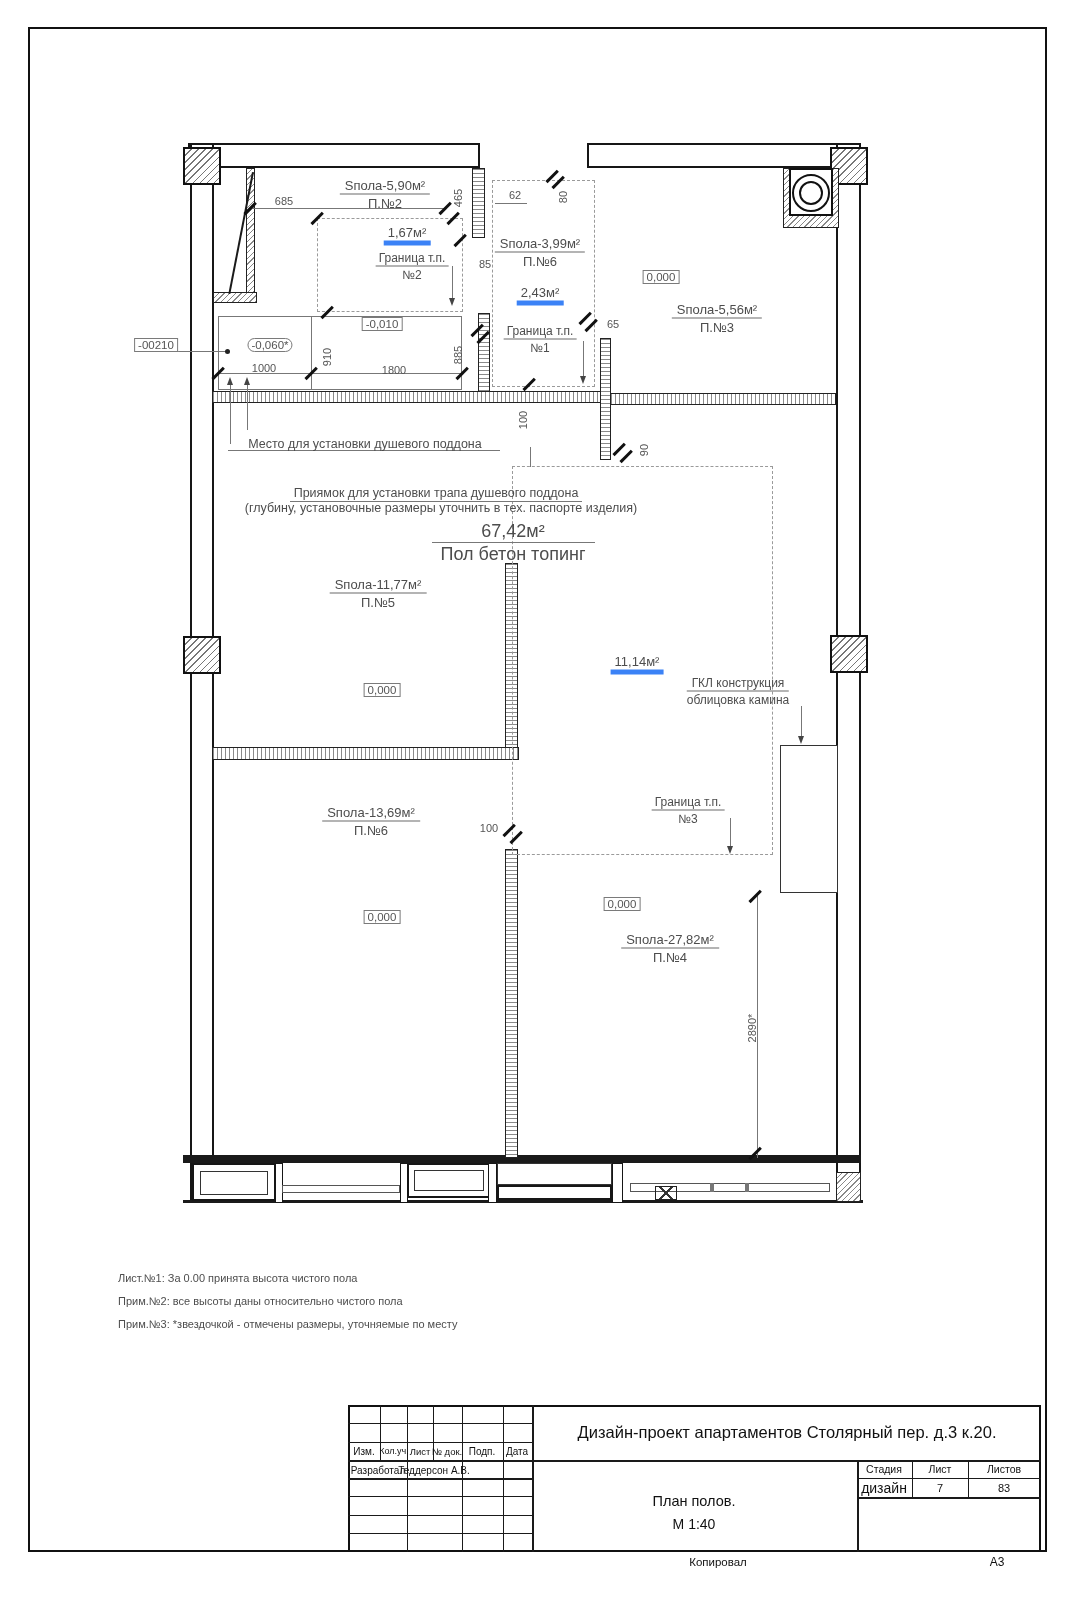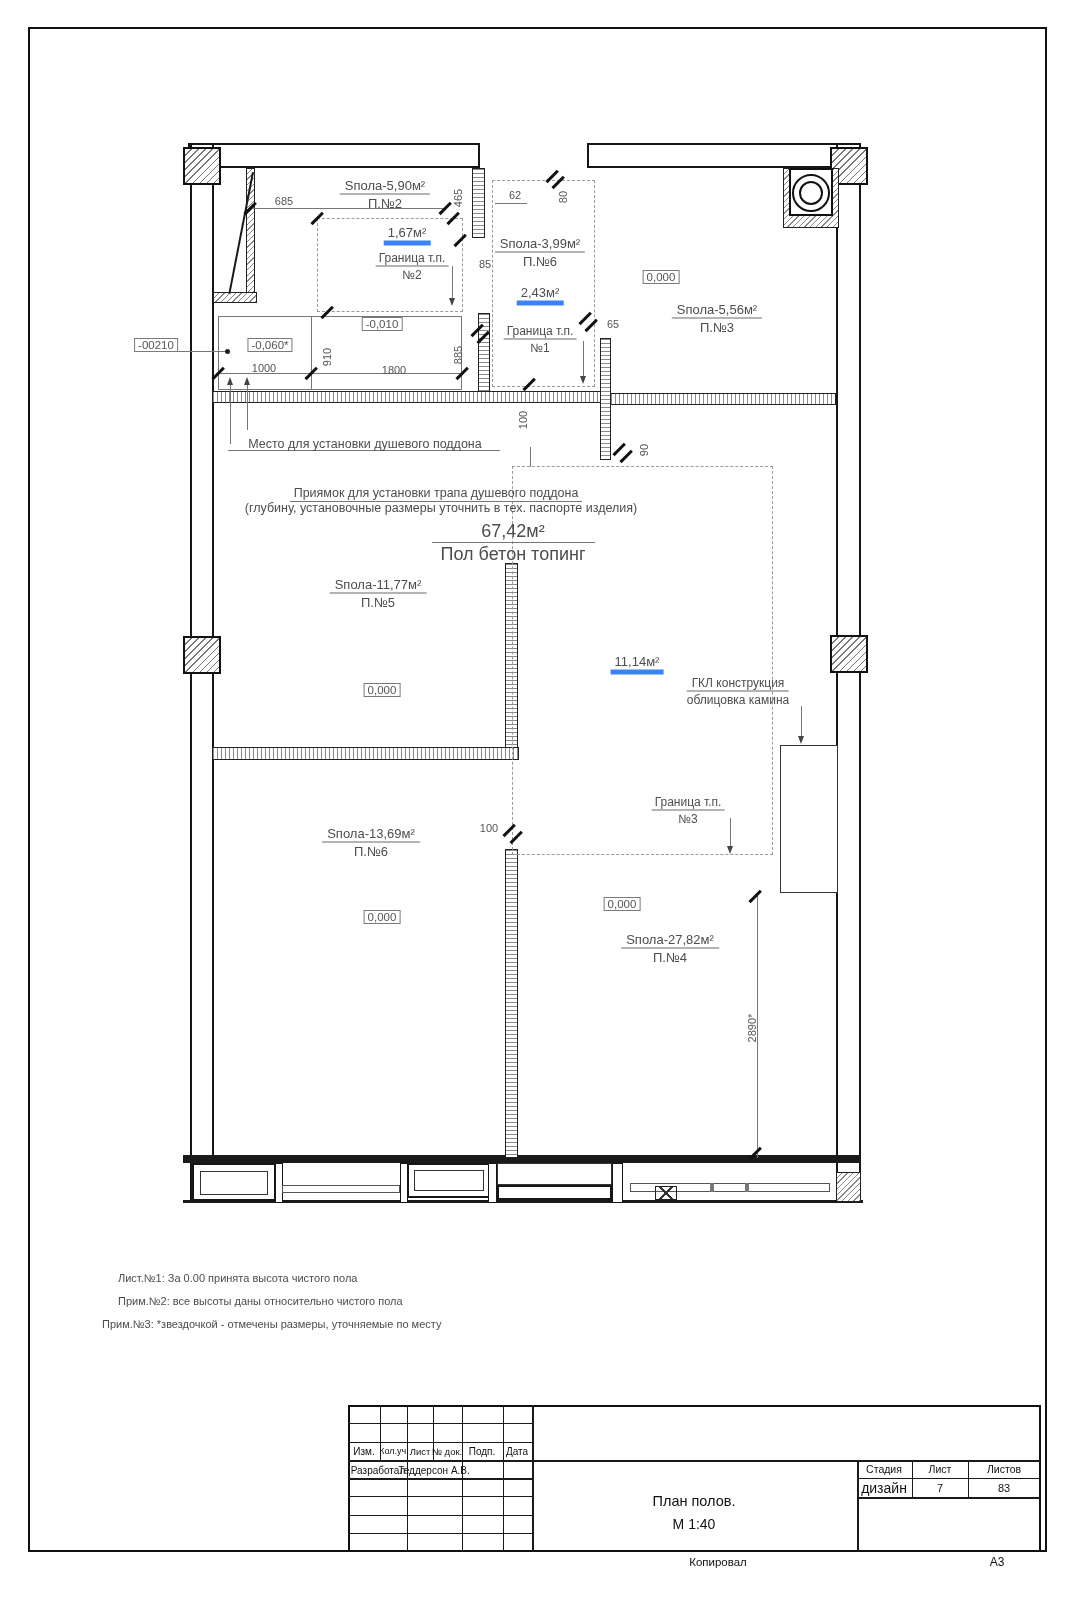--- a/index.html
+++ b/index.html
@@ -158,41 +158,41 @@
           <span class="num">П.№6</span>
         </div>
         <div class="room" style="left: 717px; top: 318px;">
           <span class="area">Sпола-5,56м²</span>
           <span class="num">П.№3</span>
         </div>
         <div class="room" style="left: 378px; top: 593px;">
           <span class="area">Sпола-11,77м²</span>
           <span class="num">П.№5</span>
         </div>
-        <div class="room" style="left: 371px; top: 842px;">
+        <div class="room" style="left: 371px; top: 821px;">
           <span class="area">Sпола-13,69м²</span>
           <span class="num">П.№6</span>
         </div>
         <div class="room" style="left: 670px; top: 948px;">
           <span class="area">Sпола-27,82м²</span>
           <span class="num">П.№4</span>
         </div>
       </div>
 
     <div>
 
     <div class="sub" style="left: 407px; top: 235px;">1,67м²</div>
         <div class="sub" style="left: 540px; top: 295px;">2,43м²</div>
         <div class="sub" style="left: 637px; top: 664px;">11,14м²</div>
       </div>
 
     <div>
 
     <div class="lvl" style="left: 156px; top: 345px;">-00210</div>
-        <div class="lvl" style="left: 270px; top: 345px;">-0,060*</div>
+        <div class="lvl" style="left: 270px; top: 345px; border-radius: 7px;">-0,060*</div>
         <div class="lvl" style="left: 382px; top: 324px;">-0,010</div>
         <div class="lvl" style="left: 661px; top: 277px;">0,000</div>
         <div class="lvl" style="left: 382px; top: 690px;">0,000</div>
         <div class="lvl" style="left: 382px; top: 917px;">0,000</div>
         <div class="lvl" style="left: 622px; top: 904px;">0,000</div>
       </div>
 
     <div>
 
     <div class="dim" style="left: 284px; top: 201px;">685</div>
@@ -239,21 +239,21 @@
       </div>
 
     <div class="big" style="left:513px;top:531px;">67,42м²</div>
     <div class="big" style="left:513px;top:554px;">Пол бетон топинг</div>
   </div>
 
   <div>
 
   <div class="note" style="transform: translate(0px, -50%); left: 118px; top: 1278px;">Лист.№1: За 0.00 принята высота чистого пола</div>
       <div class="note" style="transform: translate(0px, -50%); left: 118px; top: 1301px;">Прим.№2: все высоты даны относительно чистого пола</div>
-      <div class="note" style="transform: translate(0px, -50%); left: 102px; top: 1324px;">Прим.№3: *звездочкой - отмечены размеры, уточняемые  по месту</div>
+      <div class="note" style="transform: translate(0px, -50%); left: 118px; top: 1324px;">Прим.№3: *звездочкой - отмечены размеры, уточняемые  по месту</div>
     </div>
 
   <div class="abs" style="left:348px;top:1405px;width:693px;height:147px;border:2px solid #111;"></div>
   <div class="ln" style="left:407px;top:1405px;width:1px;height:147px;"></div>
   <div class="ln" style="left:503px;top:1405px;width:1px;height:147px;"></div>
   <div class="ln" style="left:532px;top:1405px;width:2px;height:147px;"></div>
   <div class="ln" style="left:380px;top:1405px;width:1px;height:55px;"></div>
   <div class="ln" style="left:433px;top:1405px;width:1px;height:55px;"></div>
   <div class="ln" style="left:462px;top:1405px;width:1px;height:147px;"></div>
   <div class="ln" style="left:348px;top:1423px;width:184px;height:1px;"></div>
@@ -270,20 +270,21 @@
   <div class="ln" style="left:857px;top:1497px;width:184px;height:2px;"></div>
 
   <div class="tbt" style="left:364px;top:1451px;font-size:10px;">Изм.</div>
   <div class="tbt" style="left:394px;top:1451px;font-size:9px;">Кол.уч.</div>
   <div class="tbt" style="left:420px;top:1451px;font-size:9.5px;">Лист</div>
   <div class="tbt" style="left:447px;top:1451px;font-size:9.5px;">№ док.</div>
   <div class="tbt" style="left:482px;top:1451px;font-size:10px;">Подп.</div>
   <div class="tbt" style="left:517px;top:1451px;font-size:10px;">Дата</div>
   <div class="tbt" style="left:378px;top:1470px;font-size:10px;">Разработал</div>
   <div class="tbt" style="left:434px;top:1470px;font-size:10px;">Теддерсон А.В.</div>
+  <div class="tbt" style="left:787px;top:1432px;font-size:16.5px;">Дизайн-проект апартаментов  Столярный пер. д.3 к.20.</div>
   <div class="tbt" style="left:694px;top:1501px;font-size:14.5px;">План полов.</div>
   <div class="tbt" style="left:694px;top:1524px;font-size:14px;">М 1:40</div>
   <div class="tbt" style="left:884px;top:1469px;font-size:10.5px;">Стадия</div>
   <div class="tbt" style="left:940px;top:1469px;font-size:10.5px;">Лист</div>
   <div class="tbt" style="left:1004px;top:1469px;font-size:10.5px;">Листов</div>
   <div class="tbt" style="left:884px;top:1488px;font-size:14px;">дизайн</div>
   <div class="tbt" style="left:940px;top:1488px;font-size:11px;">7</div>
   <div class="tbt" style="left:1004px;top:1488px;font-size:11px;">83</div>
   <div class="tbt" style="left:718px;top:1562px;font-size:11.5px;">Копировал</div>
   <div class="tbt" style="left:997px;top:1562px;font-size:12px;">А3</div>

